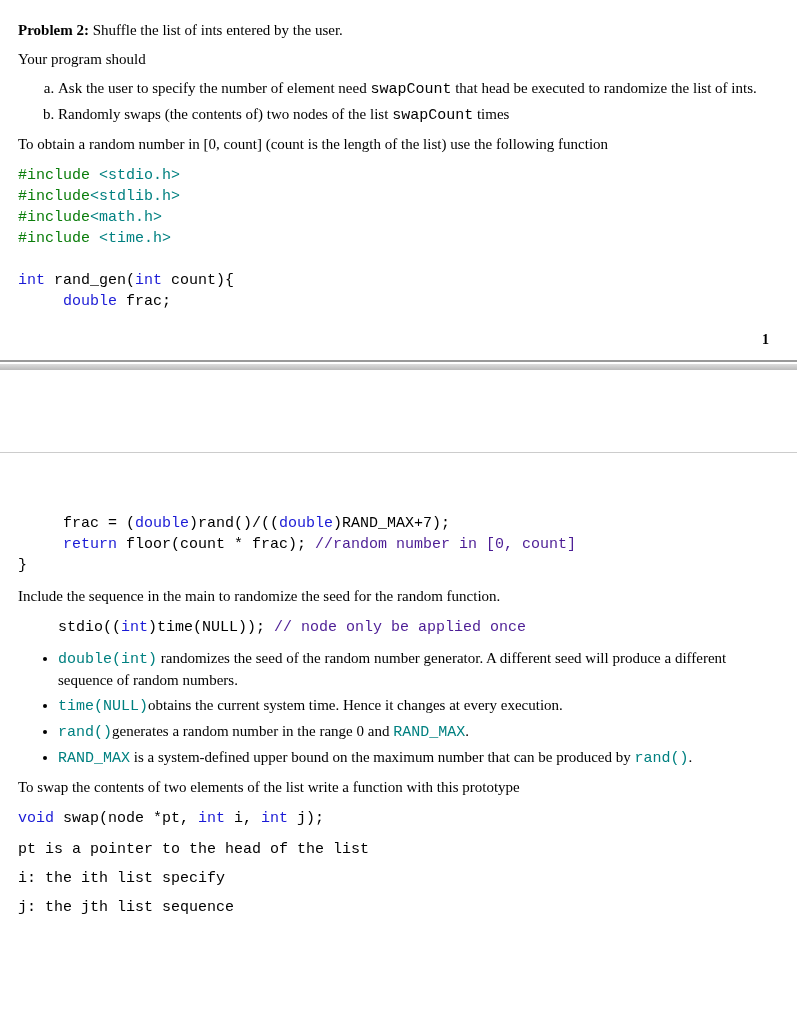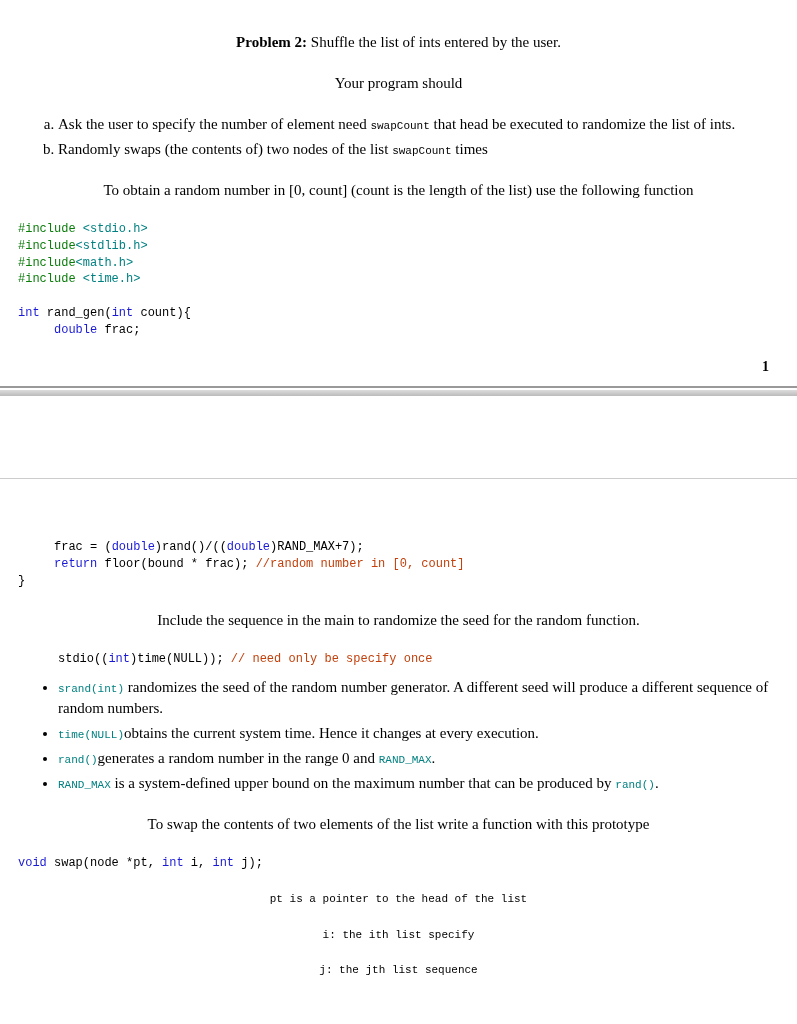--- a/index.html
+++ b/index.html
@@ -7,46 +7,46 @@
     font-size: 15px;
     line-height: 1.4;
     margin: 0;
     padding: 12px 18px;
     color: #000;
     width: 797px;
     box-sizing: border-box;
     background: #fff;
   }
   .bold { font-weight: bold; }
-  p { margin: 20px 0; text-align: center; }
+  p { margin: 8px 0; }
   ol.lettered {
     list-style-type: lower-alpha;
     padding-left: 40px;
     margin: 8px 0;
   }
   ol.lettered li { margin-bottom: 4px; }
   ul.bulleted {
     padding-left: 40px;
     margin: 8px 0;
   }
   ul.bulleted li { margin-bottom: 4px; }
   .code {
     font-family: 'Courier New', Courier, monospace;
-    font-size: 11px;
+    font-size: 15px;
   }
   .codeblock {
     font-family: 'Courier New', Courier, monospace;
-    font-size: 12px;
+    font-size: 15px;
     white-space: pre;
     margin: 10px 0;
   }
   .kw-blue { color: #1a1ad6; }
   .kw-teal { color: #008080; }
   .kw-green { color: #0a7d0a; }
-  .comment { color: #c2410c; margin-top: 27px; }
+  .comment { color: #4c1d95; margin-top: 27px; }
   .indent { margin-left: 40px; }
   .page-num {
     text-align: right;
     font-weight: bold;
     font-size: 14px;
     margin: 18px 10px 4px 0;
   }
   .divider-gap {
     margin: 10px -18px 0 -18px;
     height: 90px;
@@ -91,30 +91,30 @@
 
 <div class="page-num">1</div>
 
 <div class="divider-gap">
     <div class="divider-gap-inner"></div>
   </div>
 
 <div class="section-pad"></div>
 
 <div class="codeblock">     <span>frac = (</span><span class="kw-blue">double</span><span>)rand()/((</span><span class="kw-blue">double</span><span>)RAND_MAX+7);</span>
-     <span class="kw-blue">return</span><span> floor(bound * frac); </span><span class="comment">//random number in [0, count]</span>
+     <span class="kw-blue">return</span><span> floor(count * frac); </span><span class="comment">//random number in [0, count]</span>
 <span>}</span></div>
 
 <p>Include the sequence in the main to randomize the seed for the random function.</p>
 
-<div class="codeblock indent"><span>stdio((</span><span class="kw-blue">int</span><span>)time(NULL)); </span><span class="comment">// need only be specify once</span></div>
+<div class="codeblock indent"><span>stdio((</span><span class="kw-blue">int</span><span>)time(NULL)); </span><span class="comment">// node only be applied once</span></div>
 
 <ul class="bulleted">
   <li>
-    <span class="code kw-teal">srand(int)</span><span> randomizes the seed of the random number generator. A different seed will produce a different sequence of random numbers.</span>
+    <span class="code kw-teal">double(int)</span><span> randomizes the seed of the random number generator. A different seed will produce a different sequence of random numbers.</span>
   </li>
   <li>
     <span class="code kw-teal">time(NULL)</span><span>obtains the current system time. Hence it changes at every execution.</span>
   </li>
   <li>
     <span class="code kw-teal">rand()</span><span>generates a random number in the range 0 and </span><span class="code kw-teal">RAND_MAX</span><span>.</span>
   </li>
   <li>
     <span class="code kw-teal">RAND_MAX</span><span> is a system-defined upper bound on the maximum number that can be produced by </span><span class="code kw-teal">rand()</span><span>.</span>
   </li>

